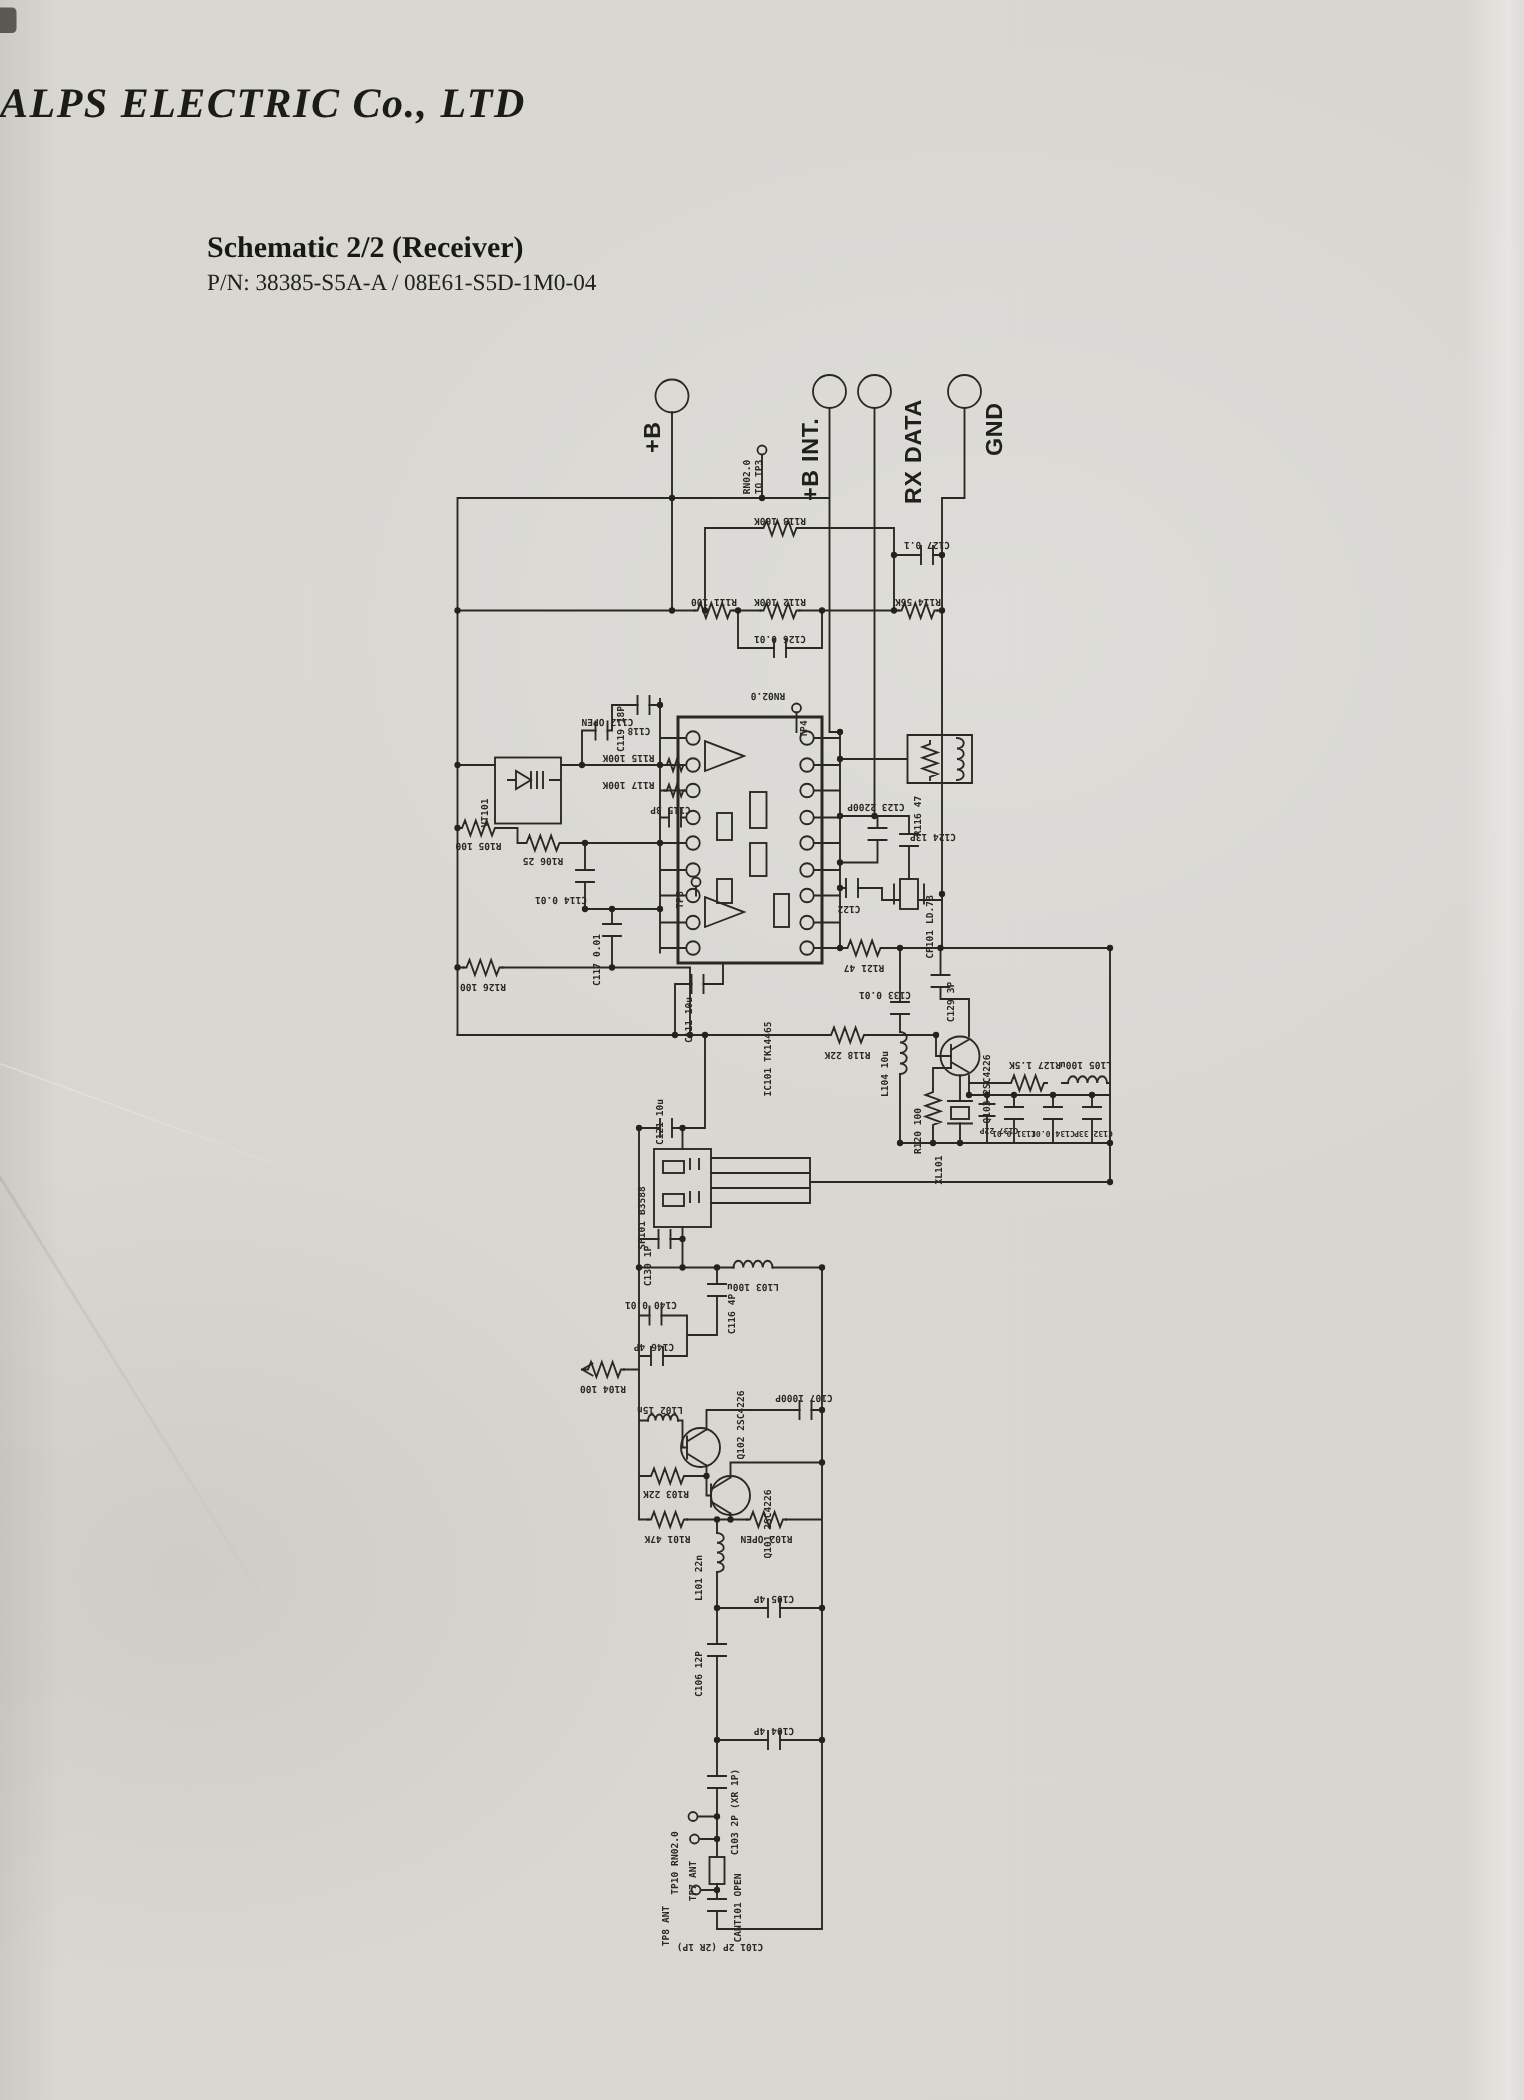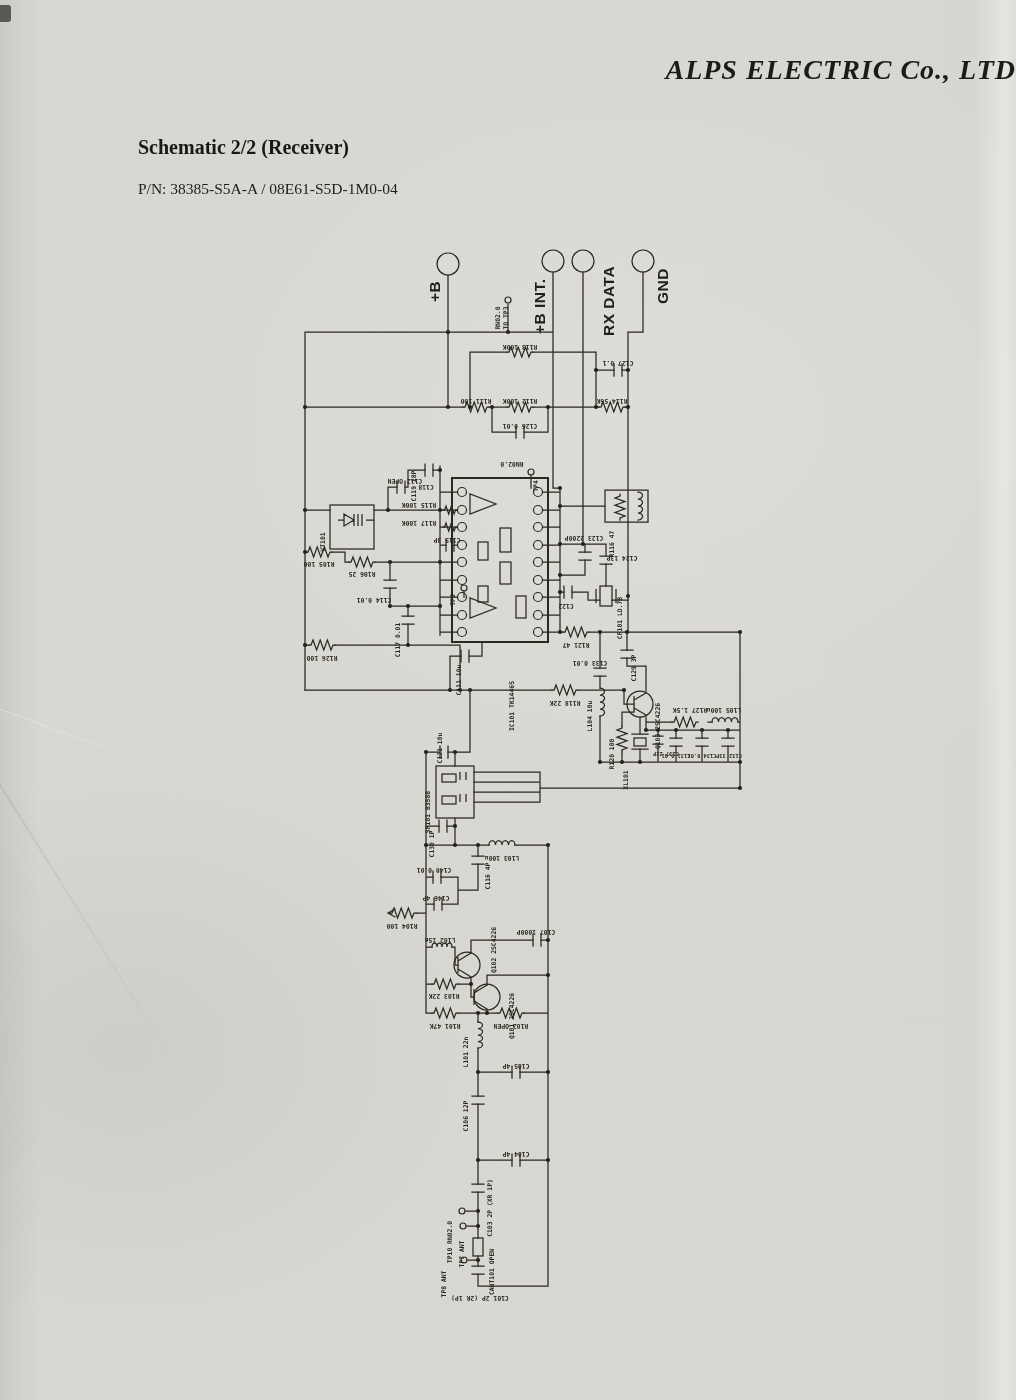--- a/index.html
+++ b/index.html
@@ -3,23 +3,23 @@
 <meta charset="utf-8">
 <style>
   html,body{margin:0;padding:0;background:#8f8e8a;}
   .page{position:relative;width:1016px;height:1400px;margin:0 auto;overflow:hidden;
     background:
       radial-gradient(900px 700px at 65% 30%, rgba(255,255,255,.16), transparent 60%),
       radial-gradient(500px 400px at 12% 75%, rgba(70,70,64,.07), transparent 70%),
       linear-gradient(to right, #cbcac5 0, #d8d7d2 4%, #d7d6d1 96%, #e6e5e1 99%, #dcdbd7 100%),
       #d7d6d1;
     font-family:"Liberation Sans",sans-serif;}
-  .company{position:absolute;top:54px;left:0;right:0;text-align:right;
+  .company{position:absolute;top:54px;left:0;right:0;text-align:left;
     font:italic 700 28px "Liberation Serif",serif;color:#1b1b18;letter-spacing:1px;}
-  .schem-title{position:absolute;top:136px;left:138px;font:700 20px "Liberation Serif",serif;color:#181815;}
+  .schem-title{position:absolute;top:154px;left:138px;font:700 20px "Liberation Serif",serif;color:#181815;}
   .pn{position:absolute;top:180px;left:138px;font:400 15.5px "Liberation Serif",serif;color:#21211d;}
   .corner-mark{position:absolute;left:0;top:5px;width:11px;height:17px;background:#45443f;
     border-radius:0 3px 3px 0;opacity:.85;}
   .crease1{position:absolute;left:-30px;top:735px;width:420px;height:2px;
     background:linear-gradient(to right,rgba(80,80,74,.14),transparent);transform:rotate(58deg);transform-origin:left top;}
   .crease2{position:absolute;left:-10px;top:705px;width:260px;height:1px;
     background:linear-gradient(to right,rgba(255,255,255,.35),transparent);transform:rotate(20deg);transform-origin:left top;}
   svg.schem{position:absolute;left:0;top:0;}
   .w{stroke:#2a291f;stroke-width:1.25;fill:none;stroke-linecap:square;}
   .sym{stroke:#2a291f;stroke-width:1.25;fill:none;}

